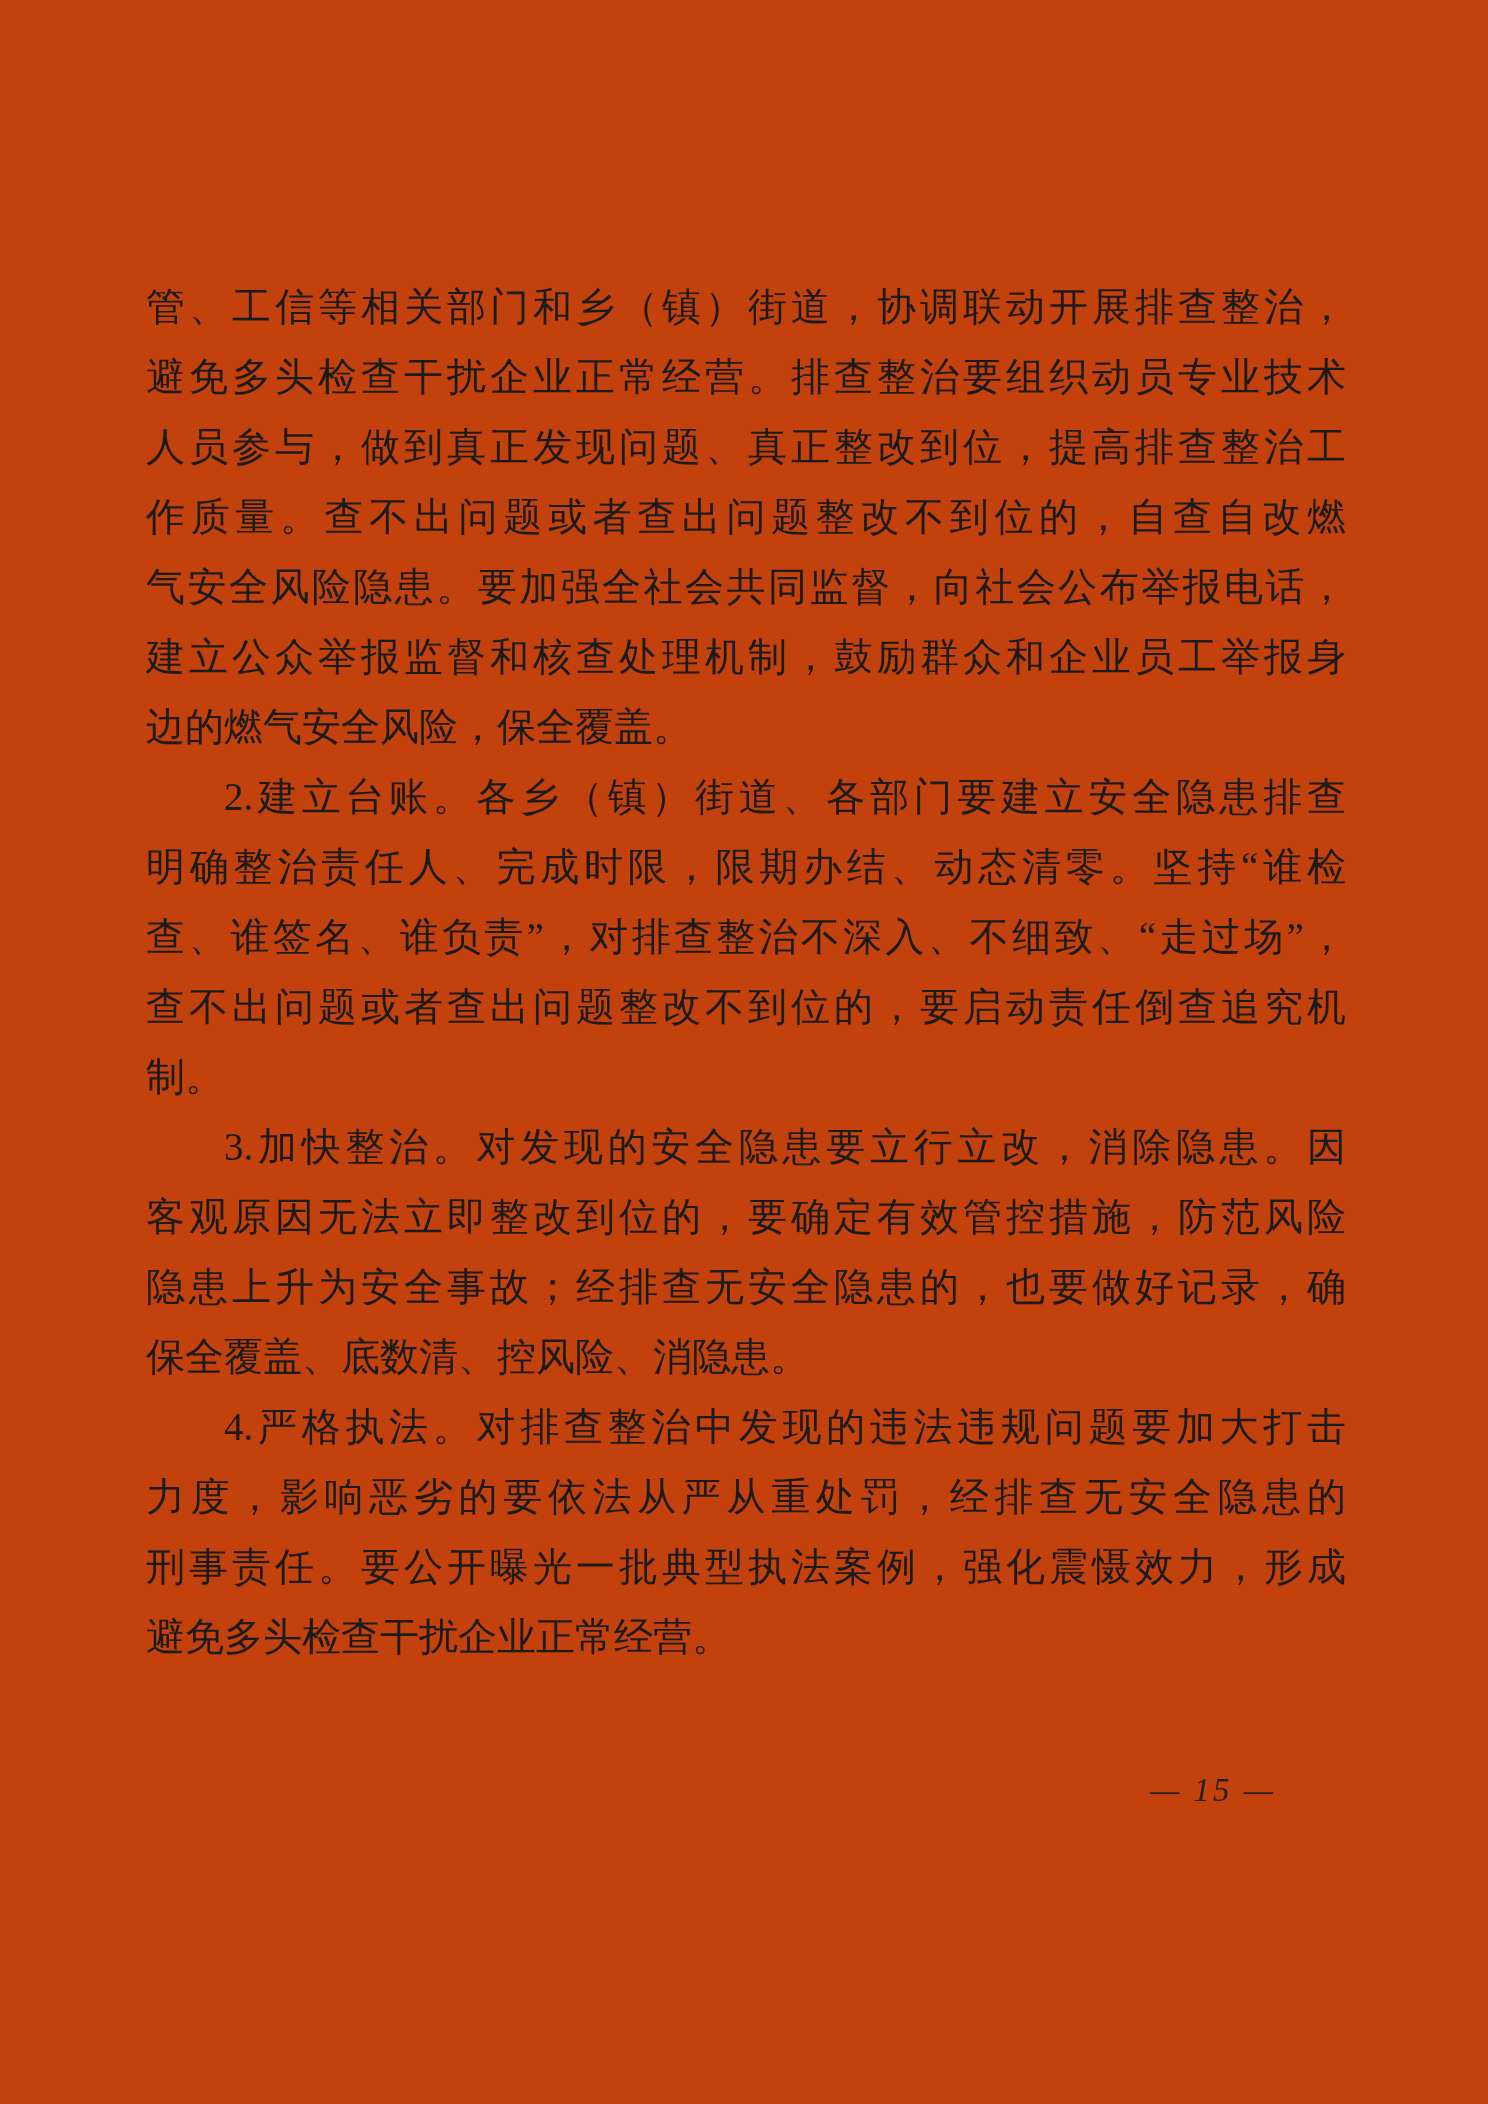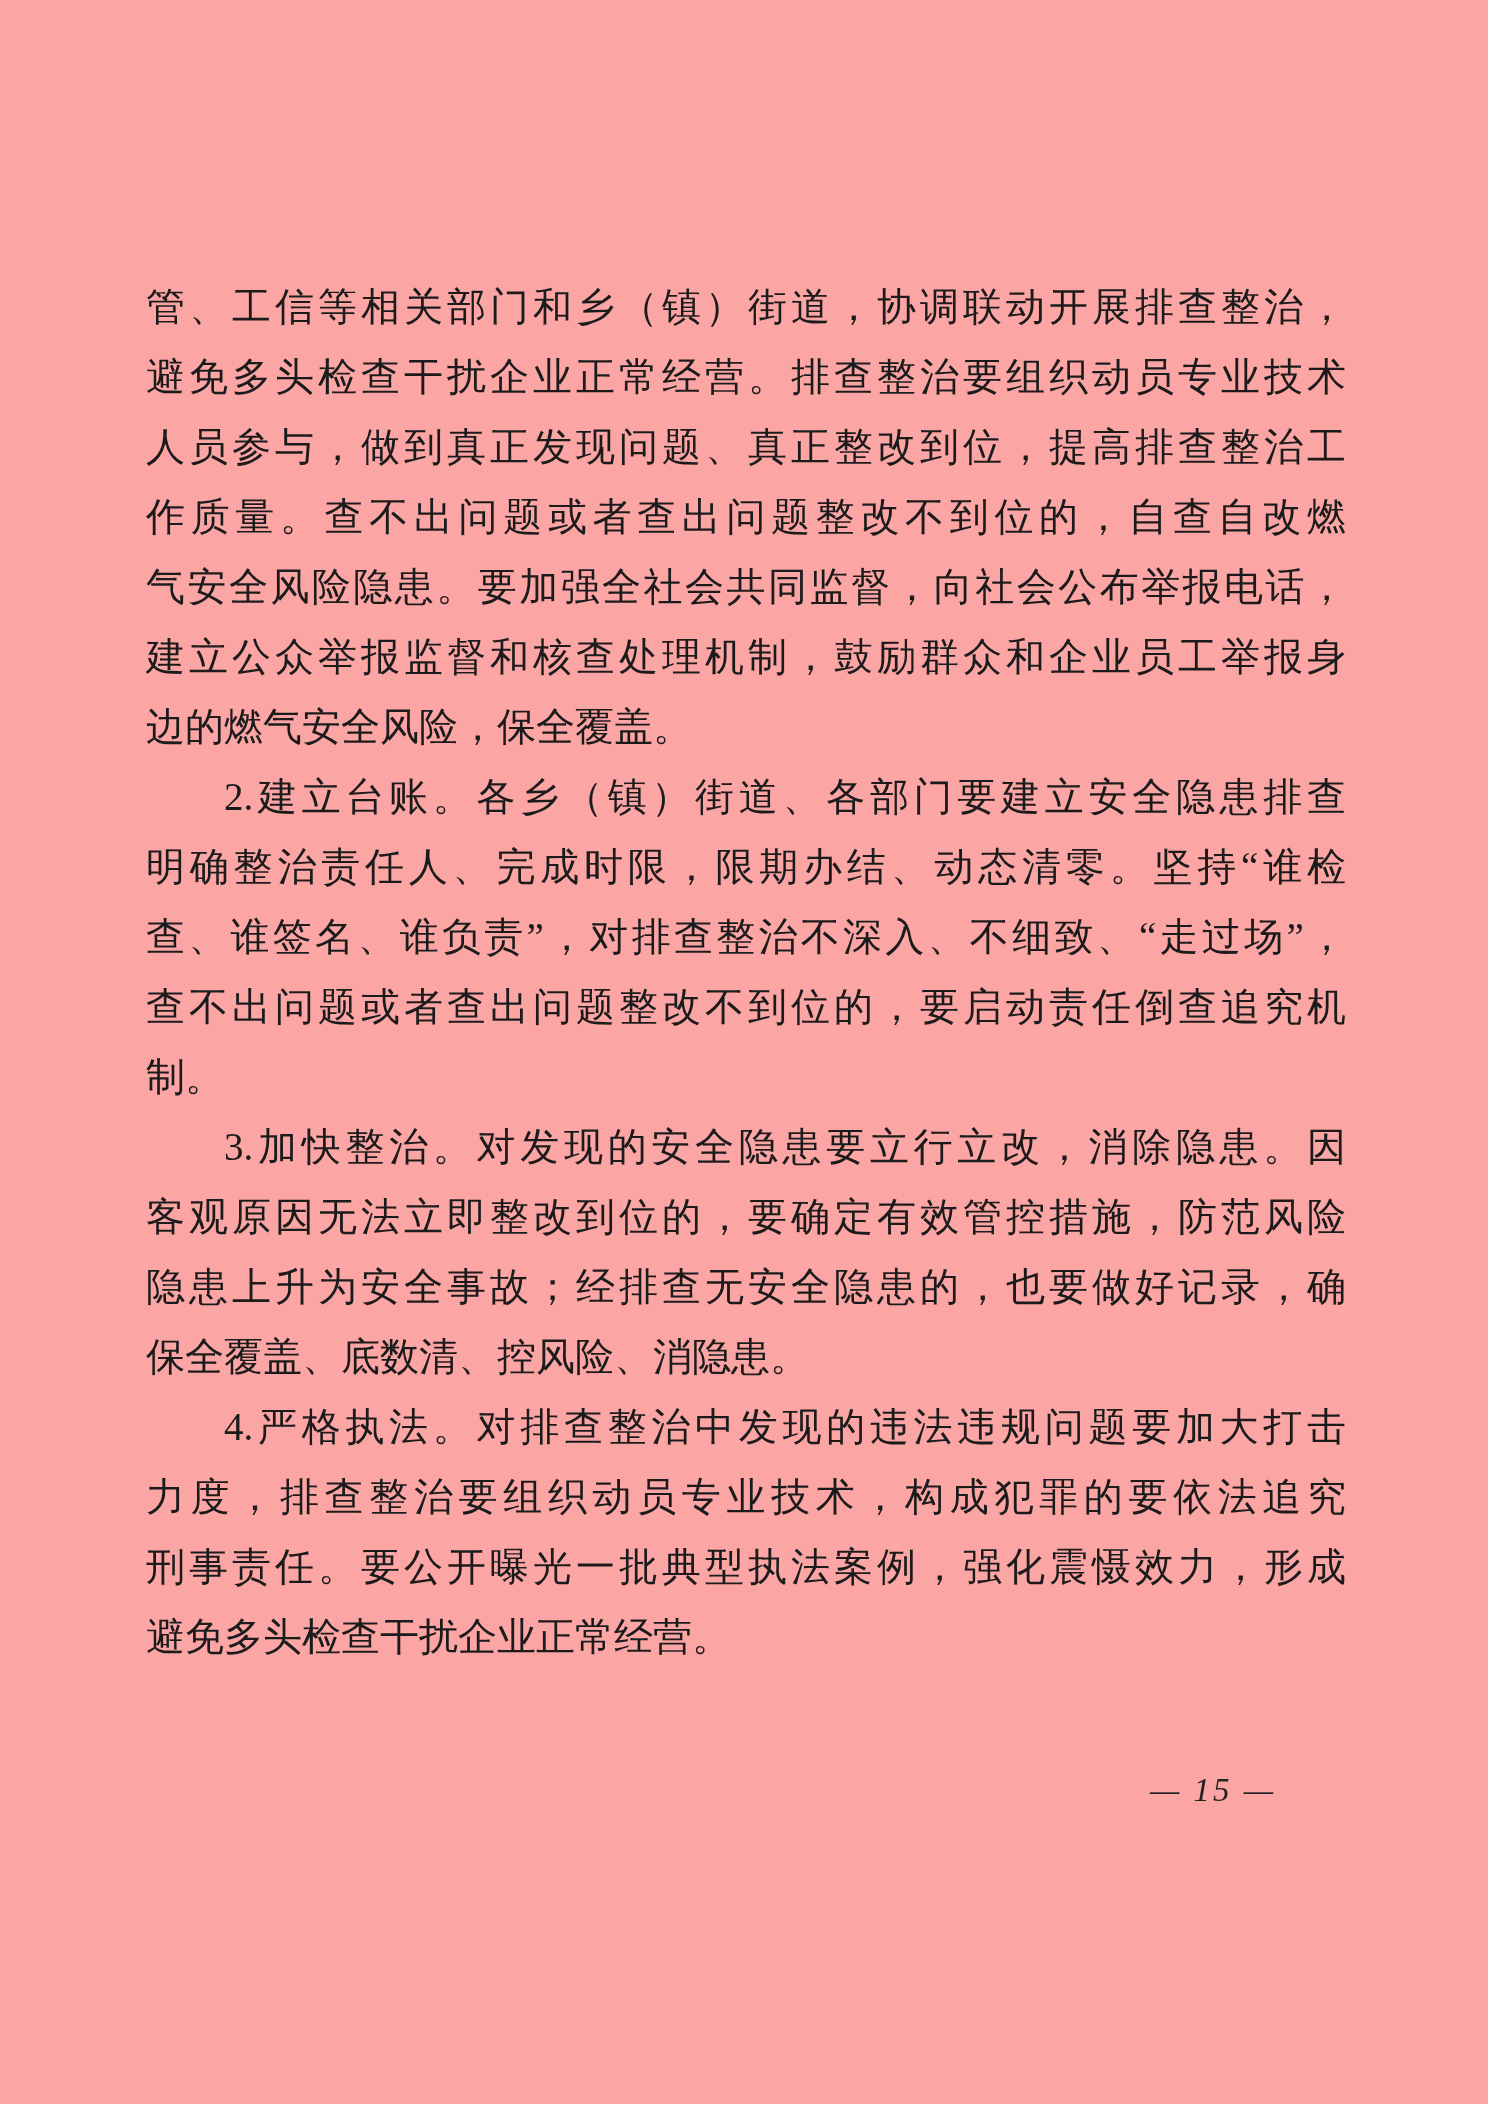--- a/index.html
+++ b/index.html
@@ -10,21 +10,21 @@
     width: 1488px;
     height: 2104px;
     position: relative;
     background: #fdfdfd;
     font-family: "Liberation Serif", "DejaVu Serif", serif;
     color: #1b1b1b;
   }
   .page {
     position: absolute;
     inset: 0;
-    background: #fca5a5;
+    background: #c2410c;
   }
   .text-block {
     position: absolute;
     left: 146px;
     top: 272px;
     width: 1200px;
   }
   .line {
     height: 70px;
     line-height: 70px;
@@ -69,18 +69,18 @@
       <div class="line indent justify"><b>2.建立台账。</b><span>各乡（镇）街道、各部门要建立安全隐患排查</span></div>
       <div class="line justify"><span>明确整治责任人、完成时限，限期办结、动态清零。坚持“谁检</span></div>
       <div class="line justify"><span>查、谁签名、谁负责”，对排查整治不深入、不细致、“走过场”，</span></div>
       <div class="line justify"><span>查不出问题或者查出问题整改不到位的，要启动责任倒查追究机</span></div>
       <div class="line"><span>制。</span></div>
       <div class="line indent justify"><b>3.加快整治。</b><span>对发现的安全隐患要立行立改，消除隐患。因</span></div>
       <div class="line justify"><span>客观原因无法立即整改到位的，要确定有效管控措施，防范风险</span></div>
       <div class="line justify"><span>隐患上升为安全事故；经排查无安全隐患的，也要做好记录，确</span></div>
       <div class="line"><span>保全覆盖、底数清、控风险、消隐患。</span></div>
       <div class="line indent justify"><b>4.严格执法。</b><span>对排查整治中发现的违法违规问题要加大打击</span></div>
-      <div class="line justify"><span>力度，排查整治要组织动员专业技术，构成犯罪的要依法追究</span></div>
+      <div class="line justify"><span>力度，影响恶劣的要依法从严从重处罚，经排查无安全隐患的</span></div>
       <div class="line justify"><span>刑事责任。要公开曝光一批典型执法案例，强化震慑效力，形成</span></div>
       <div class="line"><span>避免多头检查干扰企业正常经营。</span></div>
     </div>
   <div class="page-number">— 15 —</div>
 </div>
 
 </body></html>

